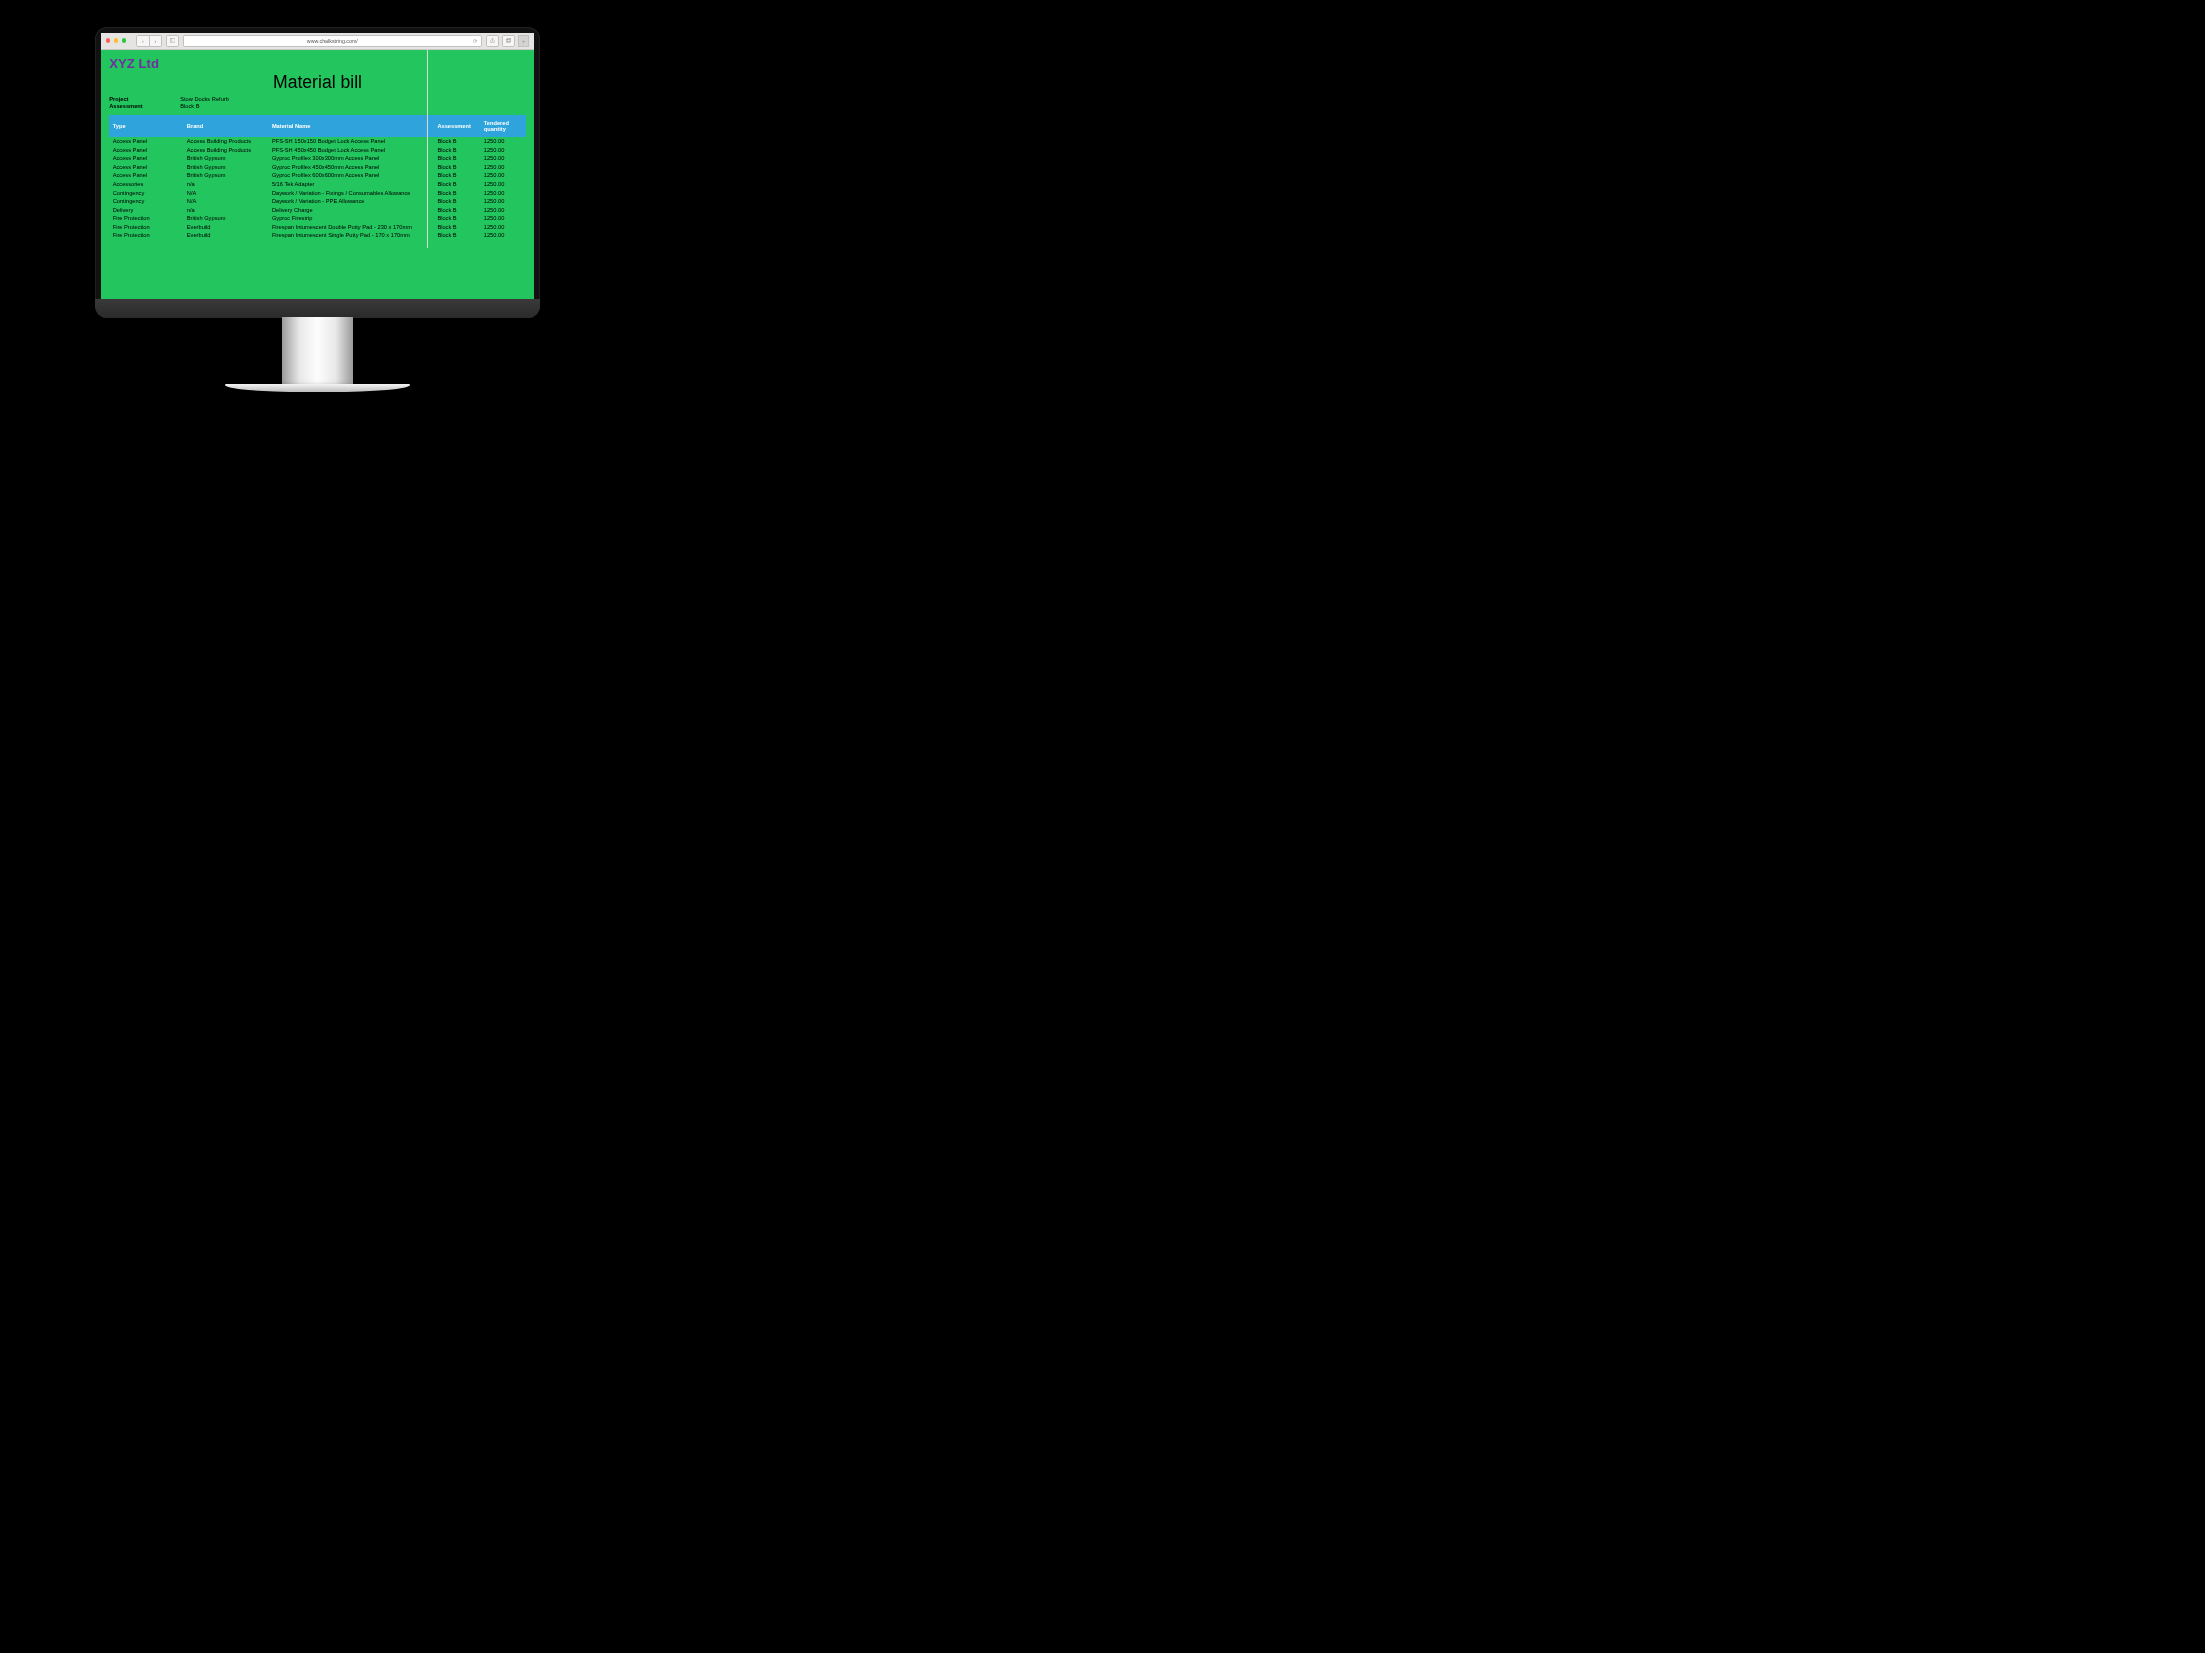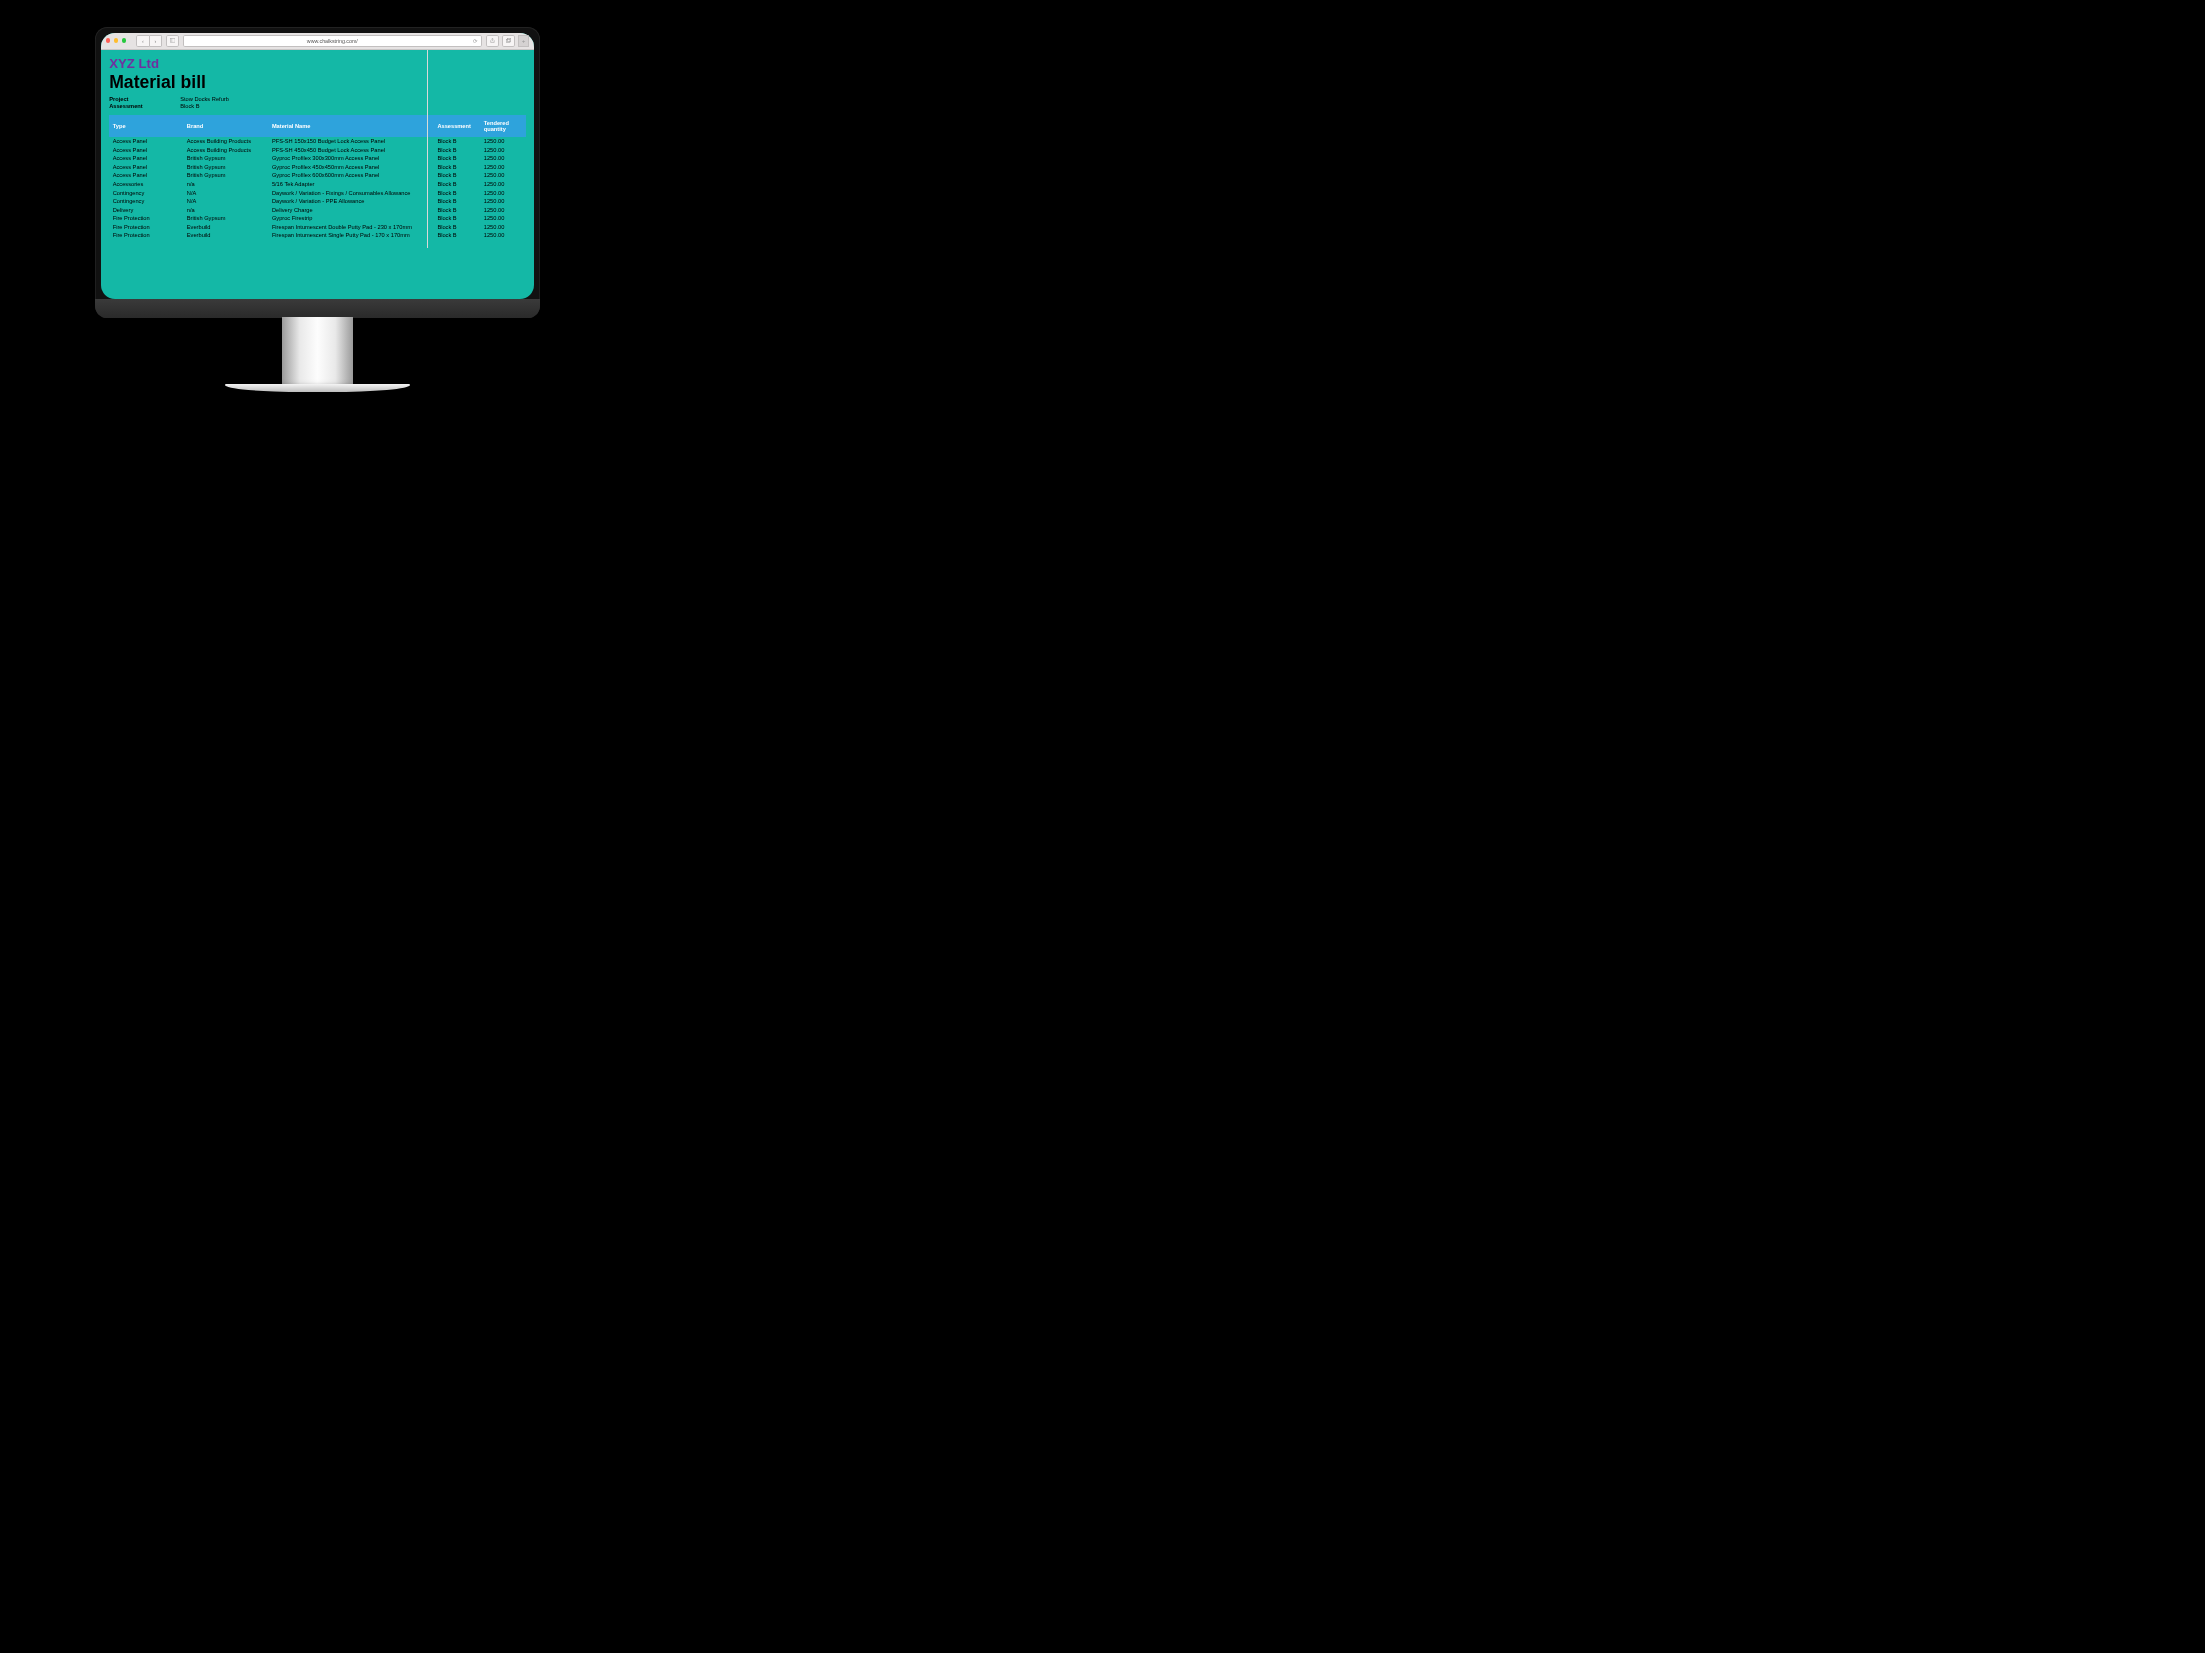--- a/index.html
+++ b/index.html
@@ -2,21 +2,21 @@
 <html style="font-size:7px"><head>
 <meta charset="utf-8">
 <style>
   html,body{margin:0;padding:0;background:#000;font-family:"Segoe UI",Arial,Helvetica,sans-serif;}
   .stage{width:637px;height:441px;position:relative;background:#000;}
 
   
   .monitor{position:absolute;left:95px;top:26.5px;width:445px;height:291px;
            background:#111;border-radius:12.3px;box-shadow:inset 0 0 0 0.9px #222;}
   .screen{position:absolute;left:6.2px;top:6.2px;right:6.2px;bottom:18.5px;
-          background:#14b8a6;border-radius:14px;overflow:hidden;}
+          background:#22c55e;border-radius:0;overflow:hidden;}
   .chin{position:absolute;left:0;right:0;bottom:0;height:18.5px;background:linear-gradient(#3a3a3a,#2a2a2a);border-radius:0 0 12.3px 12.3px;}
   .stand-neck{position:absolute;left:282px;top:317px;width:71px;height:71px;
               background:linear-gradient(90deg,#9a9a9a,#e9e9e9 25%,#fdfdfd 50%,#e9e9e9 75%,#9a9a9a);}
   .stand-base{position:absolute;left:225px;top:384px;width:185px;height:8px;
               background:linear-gradient(#f4f4f4,#bdbdbd);border-radius:1.3px 1.3px 50% 50%/1.3px 1.3px 100% 100%;
               box-shadow:0 3.5px 6.2px rgba(0,0,0,.6);}
 
   
   .toolbar{height:16px;background:#e6e3e3;border-bottom:0.4px solid #c9c6c6;display:flex;align-items:center;gap:3.5px;padding:0 4.4px;}
   .dots{display:flex;gap:3.1px;margin-right:6.2px;}
@@ -29,21 +29,21 @@
   .nav-pair .nav-btn:first-child{border-radius:1.8px 0 0 1.8px;}
   .nav-pair .nav-btn:last-child{border-radius:0 1.8px 1.8px 0;border-left:none;}
   .addr{flex:1;height:9.7px;border:0.4px solid #c2bfbf;border-radius:1.8px;background:#fff;display:flex;align-items:center;padding:0 5.3px;font-size:5.3px;color:#555;justify-content:center;position:relative;}
   .addr .reload{position:absolute;right:3.5px;color:#999;}
   .right-icons{display:flex;gap:2.6px;}
   .plus-tab{width:9.7px;height:9.7px;background:#d5d2d2;border:0.4px solid #c2bfbf;display:flex;align-items:center;justify-content:center;color:#999;font-size:6.2px;}
 
   
   .page{padding:5.3px 8px 8px 8px;position:relative;}
   .brand{color:#7030a0;font-weight:bold;font-size:13.2px;margin:0.9px 0;}
-  .title{font-weight:bold;font-size:17.6px;margin:0 0 3.5px 0;color:#000;}
+  .title{font-weight:normal;font-size:17.6px;margin:0 0 3.5px 0;color:#000;text-align:center;}
   .meta{font-size:5.7px;color:#000;margin-bottom:6.2px;}
   .meta-row{display:flex;margin:0.9px 0;}
   .meta-label{width:71px;font-weight:bold;}
   .vline{position:absolute;top:0;bottom:0;left:326px;width:0.4px;background:#d9d9d9;}
 
   table{width:100%;border-collapse:collapse;font-size:5.7px;color:#000;}
   thead th{background:#2ea3dc;color:#fff;text-align:left;font-weight:bold;padding:4.4px 3.5px;font-size:5.7px;vertical-align:middle;}
   tbody td{padding:1.3px 3.5px;vertical-align:top;}
   th.col-type,td.col-type{width:71px;}
   th.col-brand,td.col-brand{width:84px;}

